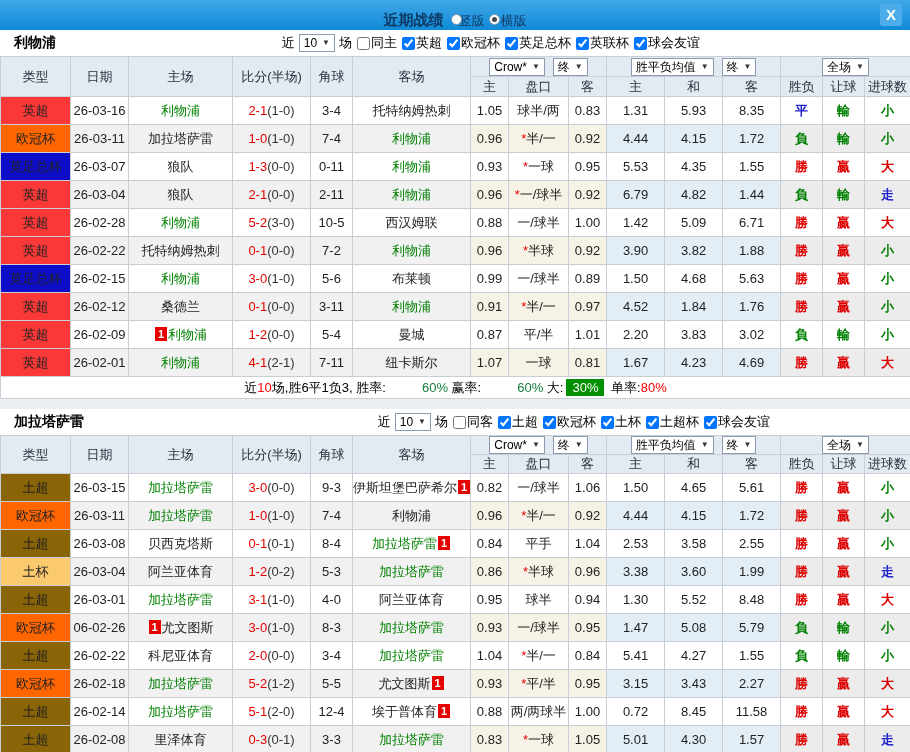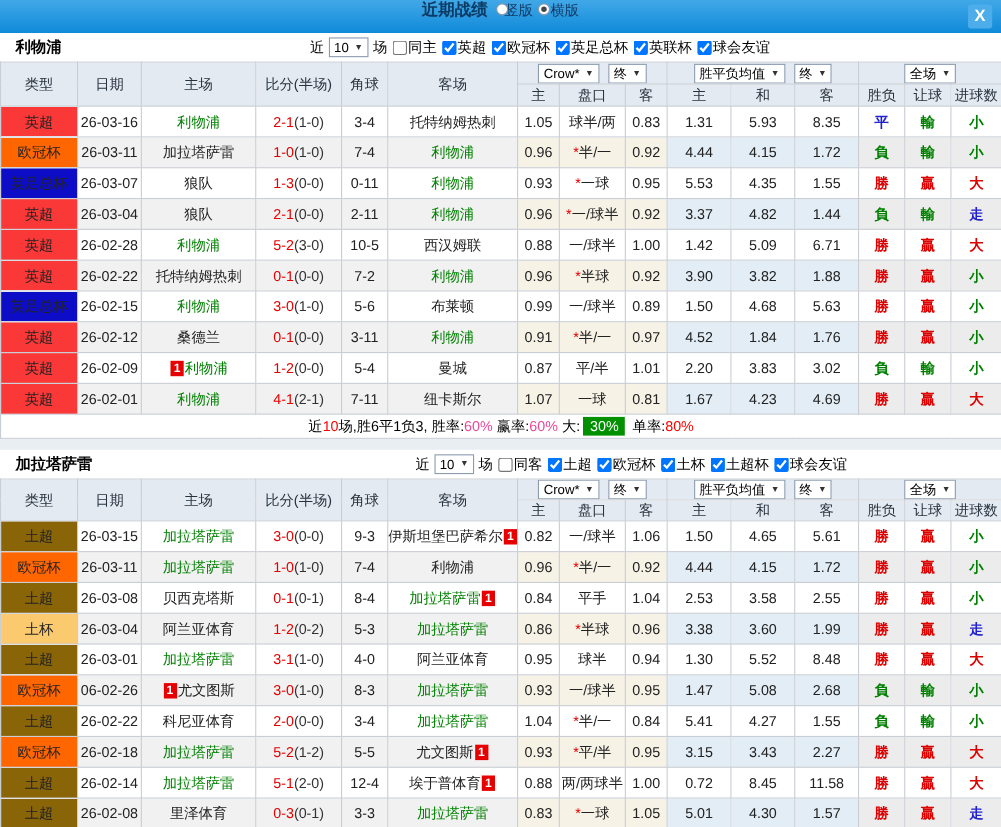--- a/index.html
+++ b/index.html
@@ -1,20 +1,20 @@
 <!DOCTYPE html>
 <html><head>
 <meta charset="utf-8">
 <style>
   html,body{margin:0;padding:0;background:#fff;}
   body{font-family:"Liberation Sans","DejaVu Sans",sans-serif;}
   .window{width:910px;height:752px;overflow:hidden;position:relative;background:#fff;}
 
   
-  .titlebar{height:30px;background:linear-gradient(#41a8e8,#0f8ad8);display:flex;align-items:flex-start;position:relative;}
+  .titlebar{height:30px;background:linear-gradient(#41a8e8,#0f8ad8);display:flex;align-items:flex-end;position:relative;}
   .title-wrap{flex:1;display:flex;justify-content:center;align-items:center;gap:7px;}
   .main-title{font-weight:bold;font-size:15px;color:#0c3a63;}
   .radio{width:11px;height:11px;border-radius:50%;background:#fdfdfd;border:1px solid #7d97ad;display:inline-block;position:relative;box-sizing:border-box;cursor:pointer;}
   .radio.sel::after{content:"";position:absolute;left:2px;top:2px;right:2px;bottom:2px;background:#41484f;border-radius:50%;}
   .radio-label{font-size:13px;color:#123c68;margin-left:-3px;}
   .close-btn{position:absolute;right:8px;top:4px;width:22px;height:22px;background:#4dadea;color:#fff;font-weight:bold;text-align:center;line-height:22px;border-radius:3px;font-size:15px;cursor:pointer;}
 
   
   .section-head{height:26px;display:flex;align-items:center;padding-left:14px;background:#fff;}
   .team-name{font-weight:bold;font-size:14px;color:#000;}
@@ -41,21 +41,21 @@
   .grid tbody tr:nth-child(even) td.cream{background:#f7f2e6;}
   td.blue{background:#e9f3fa;}
   .grid tbody tr:nth-child(even) td.blue{background:#e2edf5;}
   td.res-cell{font-weight:bold;}
   .team-green{color:#008000;}
   .score-main{color:#e60000;}
   .score-half{color:#333;}
   .star{color:#e60000;}
   .card{display:inline-block;background:#e60000;color:#fff;font-size:11px;font-weight:bold;width:12px;height:14px;line-height:14px;text-align:center;margin:0 1px;vertical-align:1px;}
   tr.summary-row td{height:21px;font-size:13px;background:#fff;}
-  .sp-k{color:#000;} .sp-r{color:#f00;} .sp-b{color:#ec4899;}
+  .sp-k{color:#000;} .sp-r{color:#f00;} .sp-b{color:#15803d;margin-left:36px;}
   .sp-gb{background:#009000;color:#fff;padding:1px 6px;margin:0 3px;}
 </style>
 </head>
 <body>
 
 <div class="window">
   <div class="titlebar">
     <div class="title-wrap">
       <span class="main-title">近期战绩</span>
       <span id="radio-slot"><span class="radio"></span><span class="radio-label">竖版</span><span class="radio sel"></span><span class="radio-label">横版</span></span>
@@ -199,21 +199,21 @@
             <tr>
               <td class="badge-cell" style="background: rgb(250, 56, 56);">英超</td>
               <td class="plain">26-03-04</td>
               <td class="plain"><span>狼队</span></td>
               <td class="plain"><span class="score-main">2-1</span><span class="score-half">(0-0)</span></td>
               <td class="plain">2-11</td>
               <td class="plain"><span class="team-green">利物浦</span></td>
               <td class="cream">0.96</td>
               <td class="cream"><span class="star">*</span><span>一/球半</span></td>
               <td class="cream">0.92</td>
-              <td class="blue">3.37</td>
+              <td class="blue">6.79</td>
               <td class="blue">4.82</td>
               <td class="blue">1.44</td>
               <td class="res-cell" style="color: rgb(0, 128, 0);">負</td>
               <td class="res-cell" style="color: rgb(0, 128, 0);">輸</td>
               <td class="res-cell" style="color: rgb(34, 34, 204);">走</td>
             </tr>
             <tr>
               <td class="badge-cell" style="background: rgb(250, 56, 56);">英超</td>
               <td class="plain">26-02-28</td>
               <td class="plain"><span class="team-green">利物浦</span></td>
@@ -494,21 +494,21 @@
               <td class="plain">06-02-26</td>
               <td class="plain"><span class="card">1</span><span>尤文图斯</span></td>
               <td class="plain"><span class="score-main">3-0</span><span class="score-half">(1-0)</span></td>
               <td class="plain">8-3</td>
               <td class="plain"><span class="team-green">加拉塔萨雷</span></td>
               <td class="cream">0.93</td>
               <td class="cream">一/球半</td>
               <td class="cream">0.95</td>
               <td class="blue">1.47</td>
               <td class="blue">5.08</td>
-              <td class="blue">2.68</td>
+              <td class="blue">5.79</td>
               <td class="res-cell" style="color: rgb(0, 128, 0);">負</td>
               <td class="res-cell" style="color: rgb(0, 128, 0);">輸</td>
               <td class="res-cell" style="color: rgb(0, 128, 0);">小</td>
             </tr>
             <tr>
               <td class="badge-cell" style="background: rgb(138, 101, 8);">土超</td>
               <td class="plain">26-02-22</td>
               <td class="plain"><span>科尼亚体育</span></td>
               <td class="plain"><span class="score-main">2-0</span><span class="score-half">(0-0)</span></td>
               <td class="plain">3-4</td>

